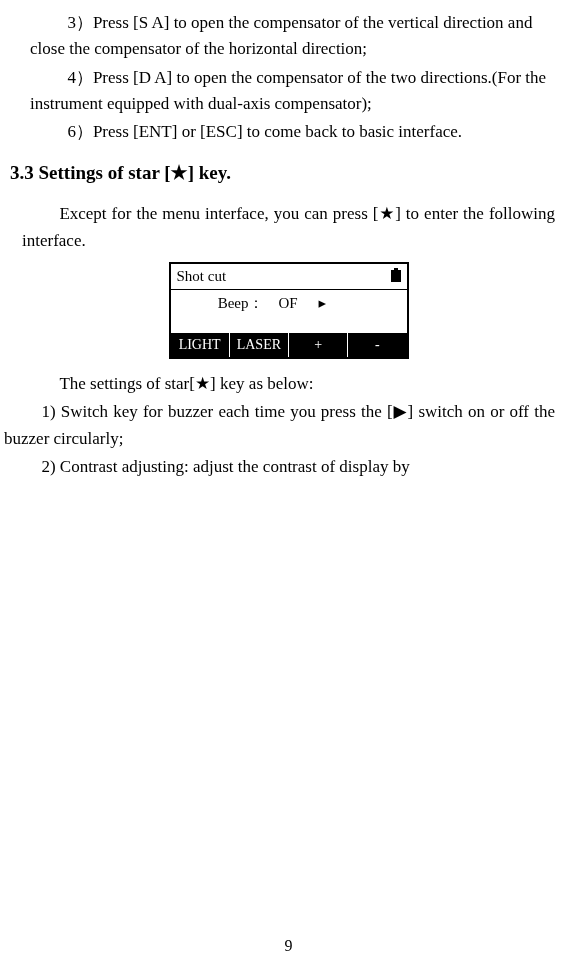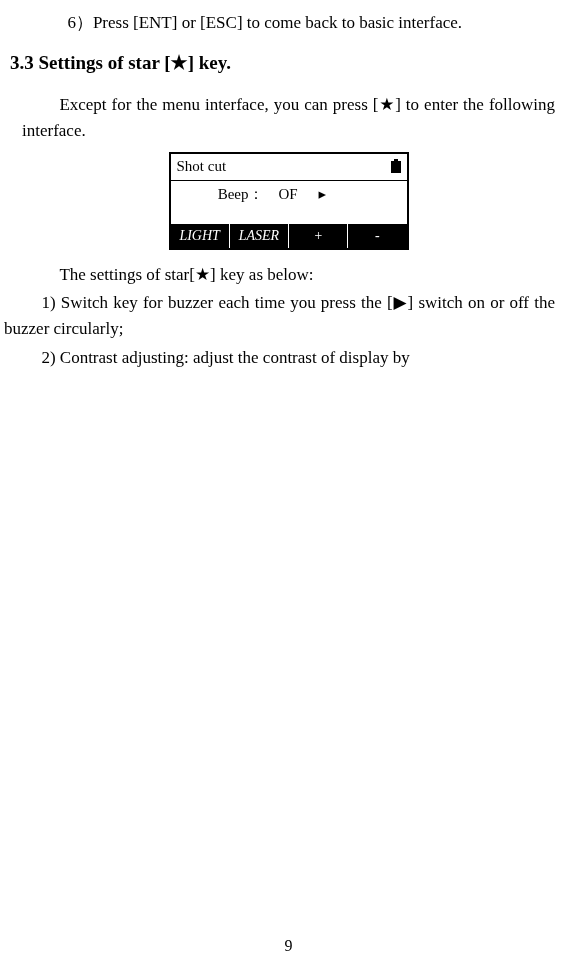--- a/index.html
+++ b/index.html
@@ -62,36 +62,37 @@
       display: flex;
       background: #000;
       color: #fff;
     }
     .lcd-btn {
       flex: 1;
       text-align: center;
       border-right: 1px solid #fff;
       font-size: 14px;
       padding: 1px 0;
-      font-style: italic;
     }
     .lcd-btn:last-child { border-right: none; }
     
     .page-num {
       position: absolute;
       bottom: 18px;
       left: 0; right: 0;
       text-align: center;
       font-size: 16px;
     }
   </style>
 </head>
 <body>
 
 <div class="content">
+  <p class="para indent">3）Press [S A] to open the compensator of the vertical direction and close the compensator of the horizontal direction;</p>
+  <p class="para indent">4）Press [D A] to open the compensator of the two directions.(For the instrument equipped with dual-axis compensator);</p>
   <p class="para indent">6）Press [ENT] or [ESC] to come back to basic interface.</p>
 </div>
 
 <h2>3.3 Settings of star [★] key.</h2>
 
 <p class="para indent justify" style="padding:0 2px">Except for the menu interface, you can press [★] to enter the following interface.</p>
 
 <div class="lcd-wrap">
   <div class="lcd">
     <div class="lcd-title">

